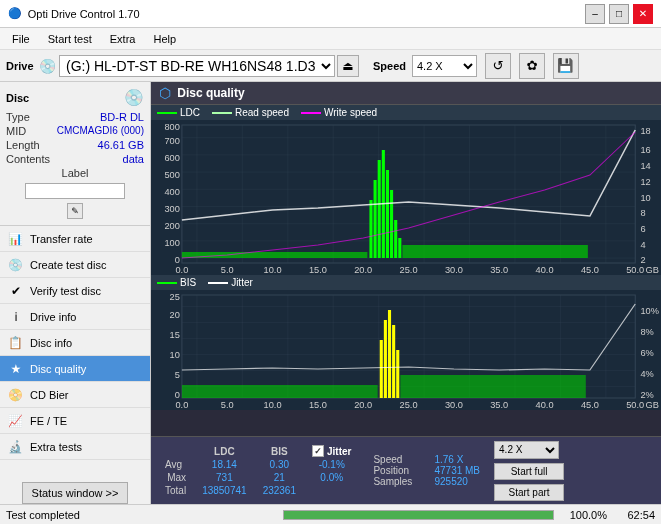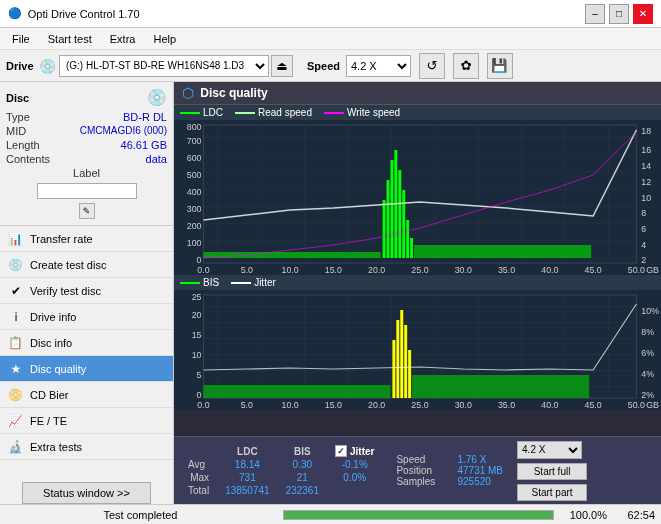--- a/index.html
+++ b/index.html
@@ -18,21 +18,21 @@
 
     
     #drivebar { background: #f0f0f0; display: flex; align-items: center; gap: 6px; padding: 3px 6px; border-bottom: 1px solid #ccc; height: 32px; }
     .drive-icon-btn { width: 22px; height: 22px; border: 1px solid #aaa; background: #e8e8e8; cursor: pointer; display: flex; align-items: center; justify-content: center; font-size: 12px; }
     .action-icon-btn { width: 26px; height: 26px; border: 1px solid #aaa; background: #e8e8e8; cursor: pointer; display: flex; align-items: center; justify-content: center; margin-left: 2px; }
 
     
     #main { display: flex; height: calc(524px - 28px - 22px - 32px - 20px); }
 
     
-    #sidebar { width: 174px; background: #f0f0f0; border-right: 1px solid #ccc; display: flex; flex-direction: column; }
+    #sidebar { width: 151px; background: #f0f0f0; border-right: 1px solid #ccc; display: flex; flex-direction: column; }
     #disc-section { background: #f0f0f0; padding: 6px; border-bottom: 1px solid #ccc; }
     #disc-header { display: flex; align-items: center; justify-content: space-between; margin-bottom: 4px; }
     .disc-row { display: flex; justify-content: space-between; margin-bottom: 2px; font-size: 11px; }
     .disc-key { color: #333; }
     .disc-val { color: #0000cc; text-align: right; }
     #label-row { display: flex; align-items: center; gap: 4px; margin-top: 2px; flex-direction: column; }
     #label-input { width: 100px; height: 16px; border: 1px solid #aaa; font-size: 10px; padding: 0 2px; }
     #label-icon-btn { width: 16px; height: 16px; border: 1px solid #aaa; background: #e8e8e8; cursor: pointer; display: flex; align-items: center; justify-content: center; font-size: 9px; }
 
     .nav-item { display: flex; align-items: center; gap: 6px; padding: 4px 8px; cursor: pointer; font-size: 11px; border-bottom: 1px solid #ddd; min-height: 26px; }
@@ -64,21 +64,21 @@
     .stats-table th { text-align: center; color: #ccc; padding: 1px 8px; }
     .stats-table td { text-align: center; padding: 1px 8px; }
     .stats-val-blue { color: #4af; }
     .stats-row-right { display: flex; align-items: center; gap: 6px; font-size: 10px; color: white; }
     .stats-label { color: #ccc; min-width: 55px; }
     .stats-val { color: #4af; }
     .start-btn { background: #e0e0e0; border: 1px solid #aaa; color: #000; font-size: 10px; padding: 2px 8px; cursor: pointer; width: 70px; }
 
     
     #statusbar { height: 20px; background: #f0f0f0; border-top: 1px solid #ccc; display: flex; align-items: center; gap: 8px; padding: 0 6px; }
-    #status-text { font-size: 11px; flex: 1; text-align: center; }
+    #status-text { font-size: 11px; flex: 1; }
     #progress-bar-container { flex: 1; height: 10px; background: #ddd; border: 1px solid #aaa; }
     #progress-bar-fill { height: 100%; background: #4caf50; }
     #status-pct { font-size: 11px; width: 45px; text-align: right; }
     #status-time { font-size: 11px; width: 40px; text-align: right; }
 
     
     .cb-item { display: flex; align-items: center; gap: 3px; font-size: 10px; color: white; }
     .cb-box { width: 12px; height: 12px; border: 1px solid #aaa; background: white; display: flex; align-items: center; justify-content: center; font-size: 9px; color: #333; }
   </style>
 </head>
@@ -100,21 +100,21 @@
   <span class="menu-item">File</span>
   <span class="menu-item">Start test</span>
   <span class="menu-item">Extra</span>
   <span class="menu-item">Help</span>
 </div>
 
 <div id="drivebar">
   <span style="font-weight:bold;font-size:11px;">Drive</span>
   <div style="display:flex;align-items:center;gap:2px;">
     <span style="font-size:14px;">💿</span>
-    <select style="height:22px;font-size:10px;border:1px solid #aaa;background:white;min-width:210px;padding:0 2px;">
+    <select style="height:22px;font-size:14px;border:1px solid #aaa;background:white;min-width:210px;padding:0 2px;">
       <option>(G:)  HL-DT-ST BD-RE  WH16NS48 1.D3</option>
     </select>
     <button class="drive-icon-btn">⏏</button>
   </div>
   <span style="font-weight:bold;font-size:11px;margin-left:8px;">Speed</span>
   <select style="height:22px;font-size:11px;border:1px solid #aaa;background:white;width:65px;">
     <option>4.2 X</option>
   </select>
   <button class="action-icon-btn">↺</button>
   <button class="action-icon-btn">✿</button>

